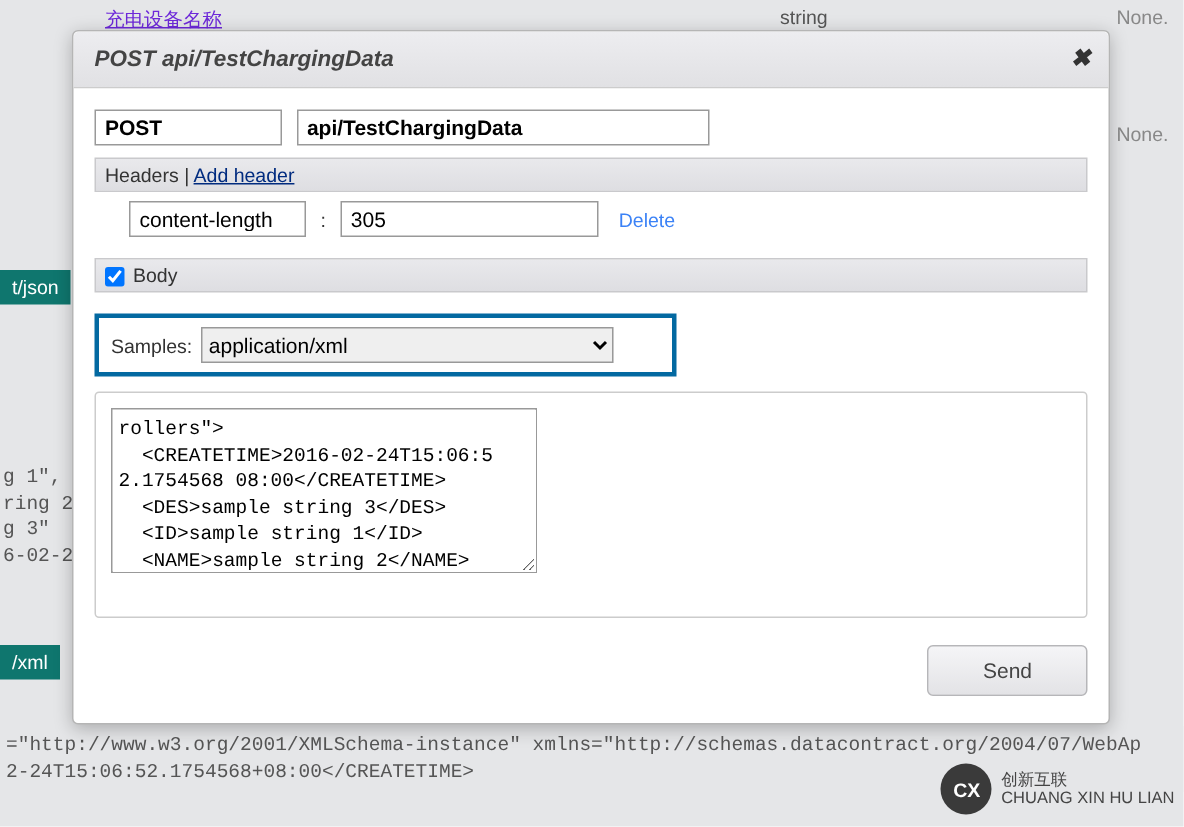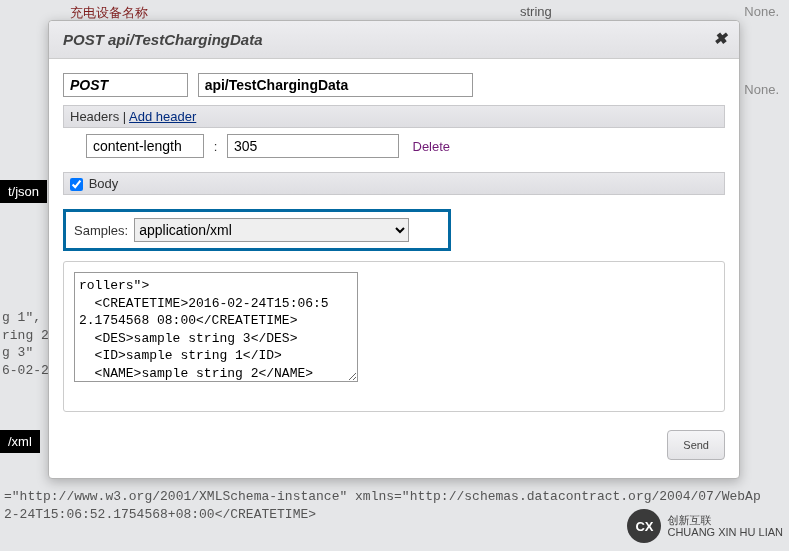--- a/index.html
+++ b/index.html
@@ -9,21 +9,21 @@
     font-family: Arial, Helvetica, sans-serif;
     font-size: 13px;
     background: #e5e6e8;
     color: #333;
     width: 789px;
     height: 551px;
     overflow: hidden;
     position: relative;
   }
   .bg-tab-badge {
-    background:#000000; color:#fff; padding:4px 8px; font-size:13px;
+    background:#0f766e; color:#fff; padding:4px 8px; font-size:13px;
     position:absolute; left:0;
   }
   .bg-code {
     position:absolute; left:0; bottom:10px; width:100%;
     background:#e5e6e8; color:#555;
     font-family: "Courier New", monospace; font-size:13px; padding:4px;
     line-height:1.4;
   }
   .bg-none { color:#888; position:absolute; right:10px; }
   .bg-string { color:#555; }
@@ -50,36 +50,36 @@
     position:absolute; right:12px; top:8px;
     font-weight:bold; font-size:16px; color:#333; cursor:pointer;
   }
   .dlg-body { padding:14px; }
   .row { margin-bottom:8px; }
   input[type=text].box {
     font-family:Arial; font-size:14px;
     border:1px solid #999; padding:2px 6px; height:24px;
     background:#fff;
   }
-  .method-box { width:125px; font-weight:bold;font-style:italic; }
+  .method-box { width:125px; font-weight:bold; }
   .uri-box { width:275px; margin-left:6px;font-weight:bold; }
   .section-bar {
     background:linear-gradient(#e9e9ec,#dedee2);
     border:1px solid #c9c9cc;
     padding:3px 6px;
     font-size:13px;
     margin-top:6px;
   }
   .section-bar b { font-weight:normal; }
   .section-bar a { color:#002b7f; text-decoration:underline; }
   .hdr-row { margin-top:6px; }
   .hdr-name { width:118px;margin-left:23px; }
   .hdr-val { width:172px; }
   .colon { padding:0 6px; }
-  .del-link { color:#701a75; margin-left:10px; }
+  .del-link { color:#3b82f6; margin-left:10px; }
   .body-bar { margin-top:14px; }
   .body-bar input[type=checkbox]{ margin:0 2px 0 0; vertical-align:middle; }
   .samples-row {
     margin-top:14px;
     border:3px solid #0369a1;
     padding:6px 8px;
     display:flex; align-items:center; gap:6px;
     width:388px;
   }
   .samples-row select {
@@ -94,41 +94,41 @@
   textarea.sample {
     width:284px; height:110px; resize:both;
     font-family:"Courier New", monospace; font-size:13px;
     border:1px solid #999; padding:4px; overflow-y:scroll;
     line-height:1.35;
   }
   .send-row { text-align:right; margin-top:18px; margin-bottom:4px; }
   .send-btn {
     background:linear-gradient(#f5f5f7,#e3e3e6);
     border:1px solid #b6b6b9; border-radius:4px;
-    padding:8px 15px; font-size:11px; color:#444; cursor:pointer;
+    padding:8px 36px; font-size:14px; color:#444; cursor:pointer;
   }
   
   .watermark {
     position:absolute; right:6px; bottom:8px;
     display:flex; align-items:center; gap:6px;
     color:#555; font-size:12px;
   }
   .wm-circle {
     width:34px; height:34px; border-radius:50%;
     background:#3a3a3a; color:#fff; display:flex;
     align-items:center; justify-content:center;
     font-weight:bold; font-size:13px;
   }
   .wm-text { font-size:11px; line-height:1.1; color:#444; }
 </style>
 </head>
 <body>
 
 <div>
-  <div style="position:absolute; left:70px; top:4px; font-size:13px; color:#7f1d1d;">充电设备名称</div>
+  <div style="position:absolute; left:70px; top:4px; font-size:13px; color:#6d28d9;text-decoration:underline;">充电设备名称</div>
   <div style="position:absolute; left:520px; top:4px;" class="bg-string">string</div>
   <div class="bg-none" style="top:4px;">None.</div>
   <div class="bg-none" style="top:82px;">None.</div>
   <div class="bg-tab-badge" style="top:180px;">t/json</div>
   <div class="bg-tab-badge" style="top:430px;">/xml</div>
   <pre class="bg-frag" style="top:296px;">g 1",
 ring 2
 g 3"
 6-02-24</pre>
   <pre class="bg-code">="http://www.w3.org/2001/XMLSchema-instance" xmlns="http://schemas.datacontract.org/2004/07/WebAp

